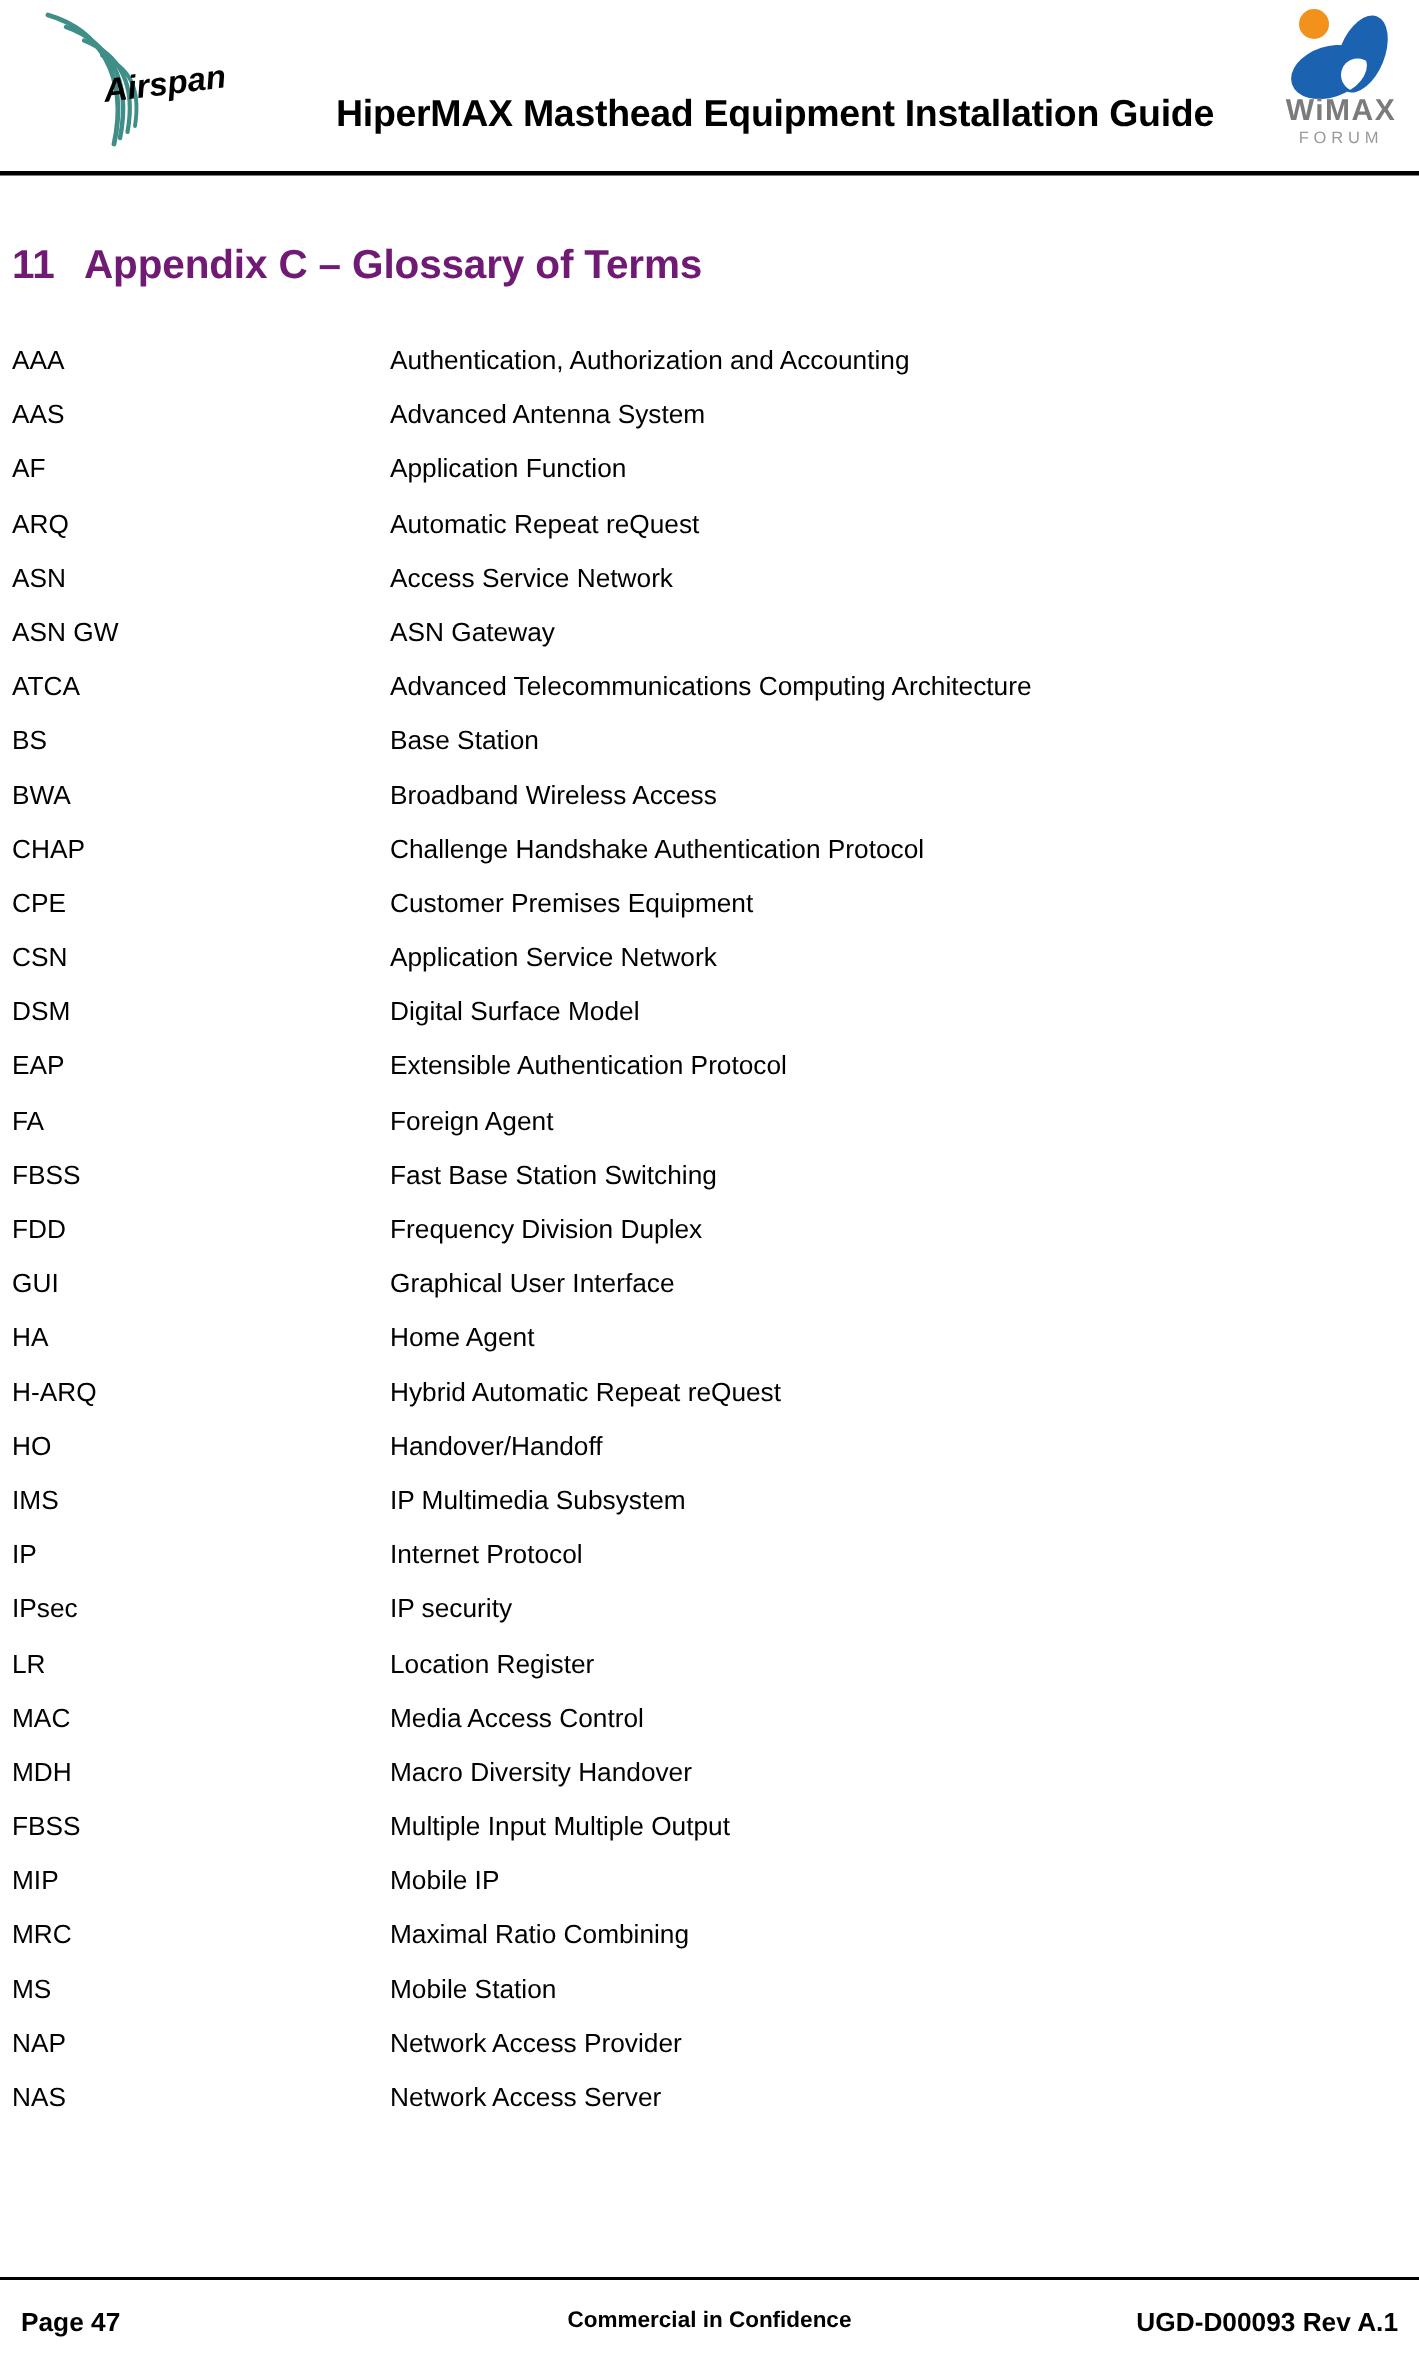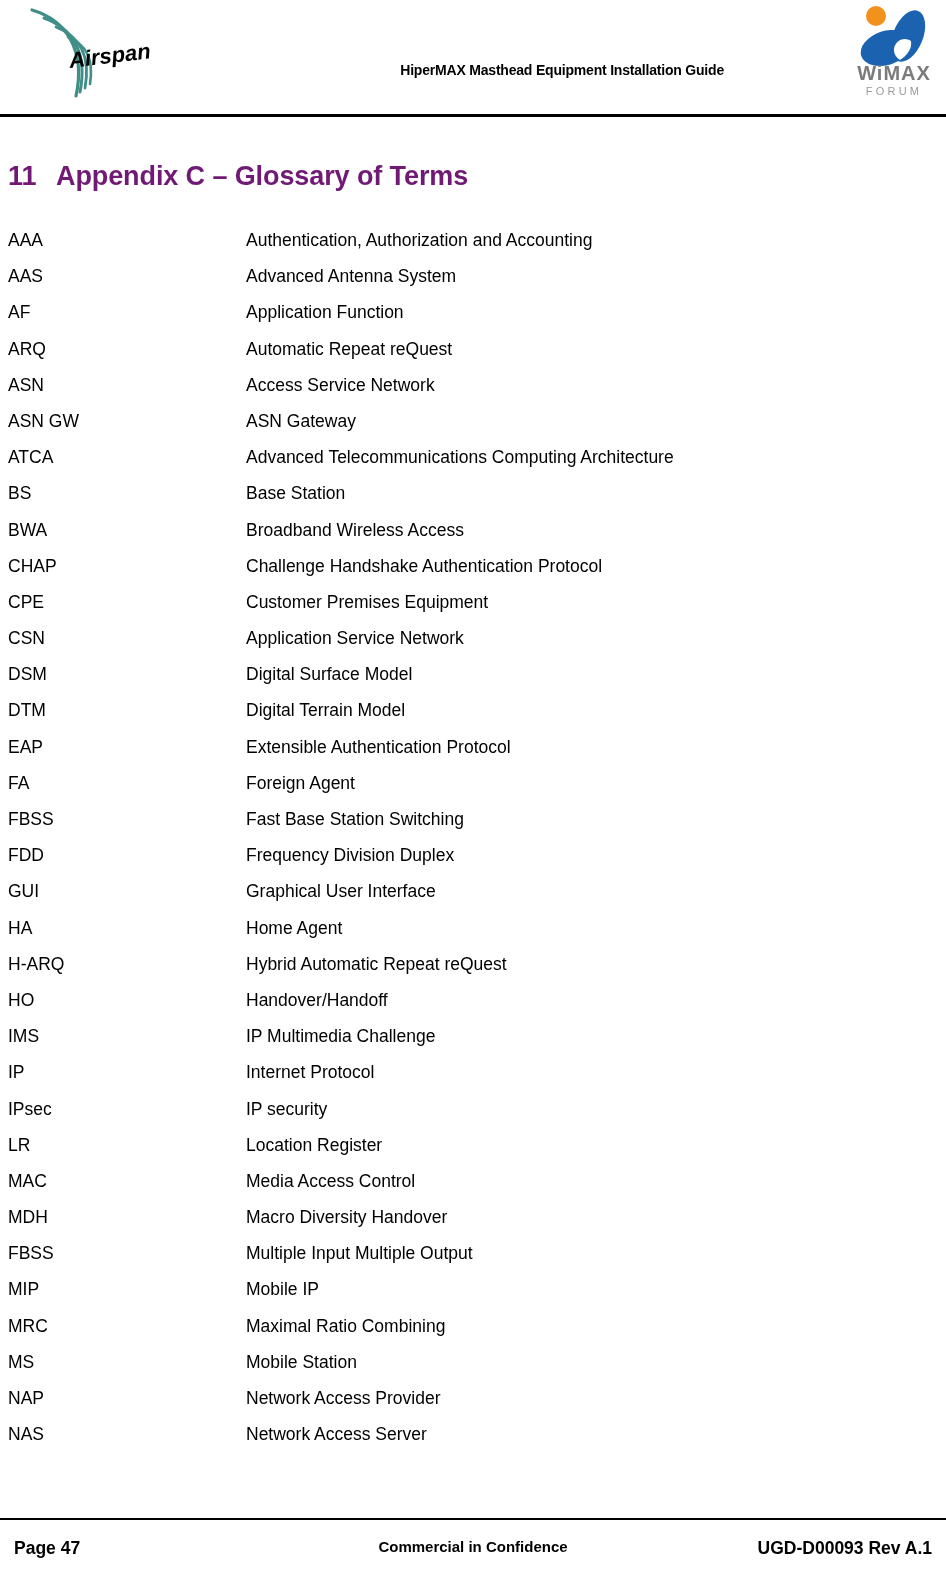--- a/index.html
+++ b/index.html
@@ -40,21 +40,21 @@
     width: 140px;
     height: 96px;
   }
   .airspan-logo svg { display: block; }
 
   .doc-title {
     position: absolute;
     left: 224px;
     top: 62px;
     width: 500px;
-    font-size: 14px;
+    font-size: 25px;
     font-weight: bold;
     letter-spacing: -0.2px;
     white-space: nowrap;
     color: #000;
     text-align: right;
   }
 
   .wimax-logo {
     position: absolute;
     left: 846px;
@@ -107,21 +107,21 @@
   .term {
     position: absolute;
     left: 8px;
     top: 0;
     font-size: 17.5px;
     color: #000;
   }
 
   .definition {
     position: absolute;
-    left: 246px;
+    left: 260px;
     top: 0;
     font-size: 17.5px;
     color: #000;
   }
 
   
   .page-footer {
     position: absolute;
     left: 0;
     bottom: 0;
@@ -261,24 +261,20 @@
       </div>
       <div class="glossary-row">
         <span class="term">CSN</span>
         <span class="definition">Application Service Network</span>
       </div>
       <div class="glossary-row">
         <span class="term">DSM</span>
         <span class="definition">Digital Surface Model</span>
       </div>
       <div class="glossary-row">
-        <span class="term">DTM</span>
-        <span class="definition">Digital Terrain Model</span>
-      </div>
-      <div class="glossary-row">
         <span class="term">EAP</span>
         <span class="definition">Extensible Authentication Protocol</span>
       </div>
       <div class="glossary-row">
         <span class="term">FA</span>
         <span class="definition">Foreign Agent</span>
       </div>
       <div class="glossary-row">
         <span class="term">FBSS</span>
         <span class="definition">Fast Base Station Switching</span>
@@ -298,21 +294,21 @@
       <div class="glossary-row">
         <span class="term">H-ARQ</span>
         <span class="definition">Hybrid Automatic Repeat reQuest</span>
       </div>
       <div class="glossary-row">
         <span class="term">HO</span>
         <span class="definition">Handover/Handoff</span>
       </div>
       <div class="glossary-row">
         <span class="term">IMS</span>
-        <span class="definition">IP Multimedia Challenge</span>
+        <span class="definition">IP Multimedia Subsystem</span>
       </div>
       <div class="glossary-row">
         <span class="term">IP</span>
         <span class="definition">Internet Protocol</span>
       </div>
       <div class="glossary-row">
         <span class="term">IPsec</span>
         <span class="definition">IP security</span>
       </div>
       <div class="glossary-row">

